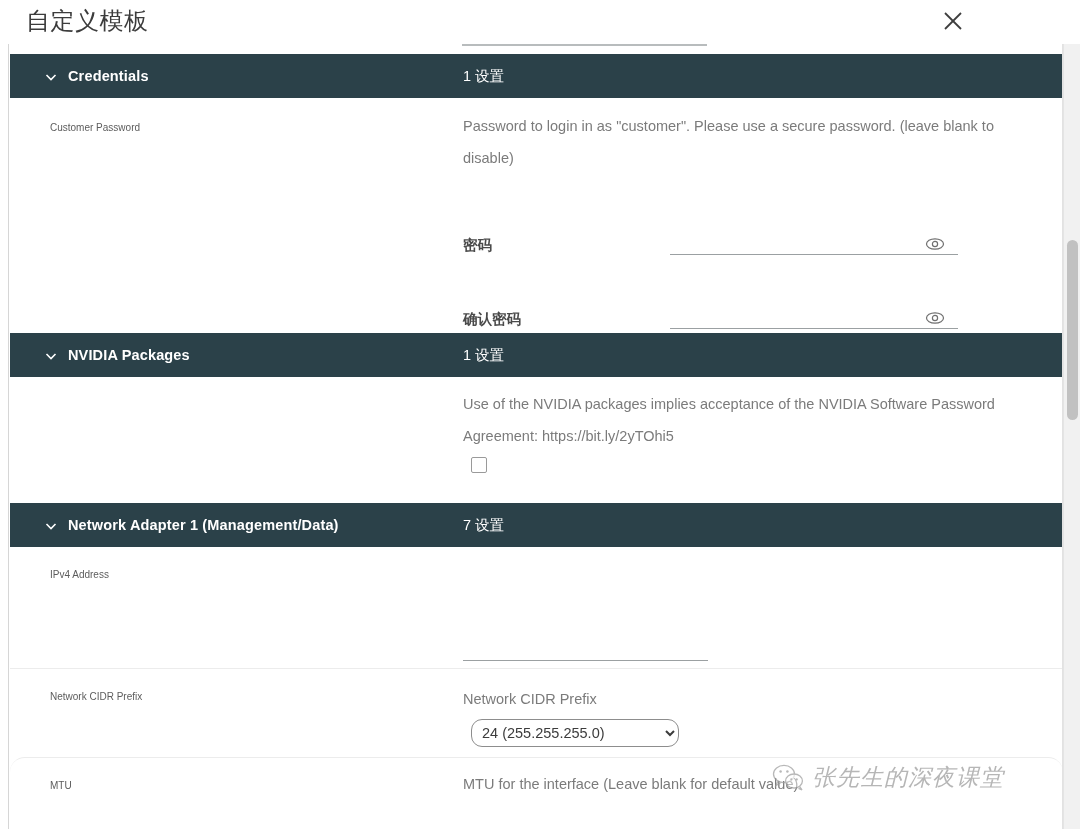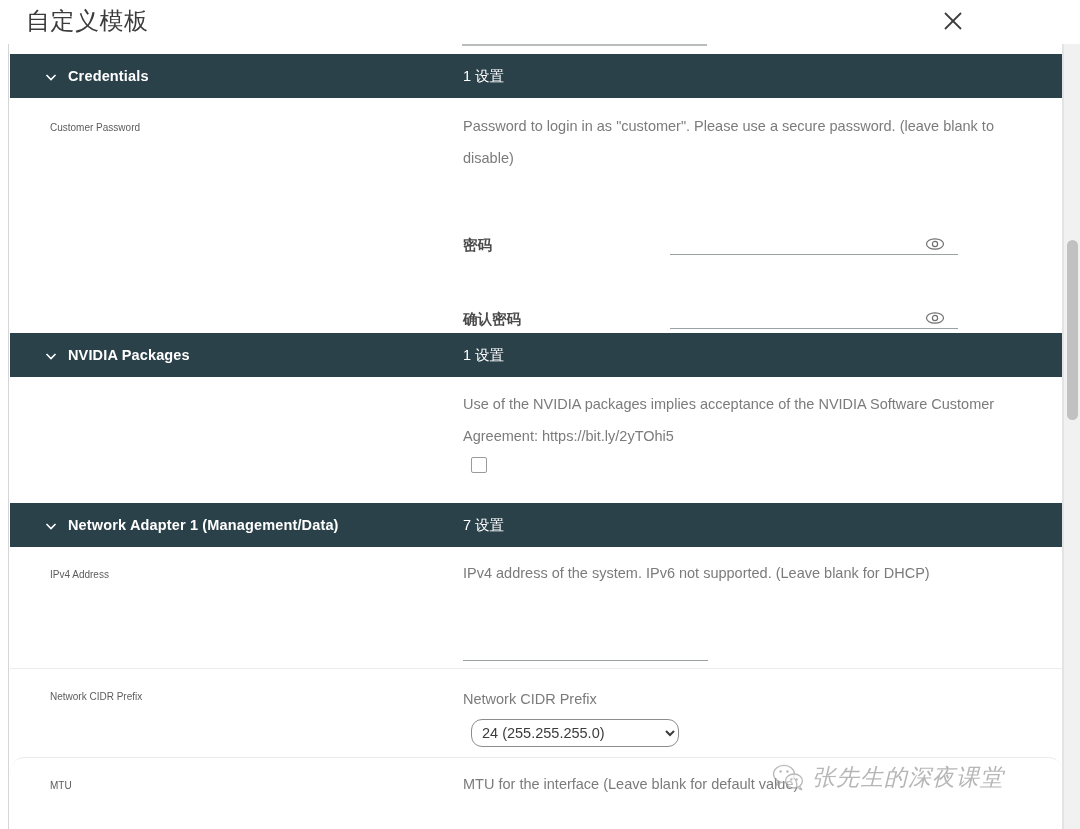--- a/index.html
+++ b/index.html
@@ -301,37 +301,36 @@
       <span class="chevron">
         <svg width="14" height="14" viewBox="0 0 14 14">
           <polyline points="2.5,5 7,9.5 11.5,5" fill="none" stroke="#ffffff" stroke-width="1.6"></polyline>
         </svg>
       </span>
       <span class="section-title">NVIDIA Packages</span>
       <span class="section-count">1 设置</span>
     </div>
 
     <div class="row" style="top:333px; height:122px;">
-      <div class="row-desc" style="top:11px;">Use of the NVIDIA packages implies acceptance of the NVIDIA Software Customer Agreement: https://bit.ly/2yTOhi5</div>
+      <div class="row-desc" style="top:11px;">Use of the NVIDIA packages implies acceptance of the NVIDIA Software Password Agreement: https://bit.ly/2yTOhi5</div>
       <div class="checkbox" style="left:461px; top:80px;"></div>
     </div>
 
     <div class="section-header" style="top:459px;">
       <span class="chevron">
         <svg width="14" height="14" viewBox="0 0 14 14">
           <polyline points="2.5,5 7,9.5 11.5,5" fill="none" stroke="#ffffff" stroke-width="1.6"></polyline>
         </svg>
       </span>
       <span class="section-title">Network Adapter 1 (Management/Data)</span>
       <span class="section-count">7 设置</span>
     </div>
 
     <div class="row" style="top:503px; height:121px;">
       <div class="row-label" style="top:22px;">IPv4 Address</div>
-      <div class="row-desc" style="top:10px;">IPv4 address of the system. IPv6 not supported. (Leave blank for DHCP)</div>
       <input class="underline-input" style="left: 453px; top: 88px; width: 245px;" type="text" value="">
     </div>
 
     <div class="row row-divider-top" style="top:624px; height:89px;">
       <div class="row-label" style="top:22px;">Network CIDR Prefix</div>
       <div class="field-label" style="top:22px;">Network CIDR Prefix</div>
       <select class="cidr-select" style="left:461px; top:50px; width:208px;"><option value="24 (255.255.255.0)">24 (255.255.255.0)</option><option value="25 (255.255.255.128)">25 (255.255.255.128)</option><option value="26 (255.255.255.192)">26 (255.255.255.192)</option><option value="23 (255.255.254.0)">23 (255.255.254.0)</option><option value="16 (255.255.0.0)">16 (255.255.0.0)</option><option value="8 (255.0.0.0)">8 (255.0.0.0)</option></select>
     </div>
 
     <div class="row row-divider-top" style="top:713px; height:80px;border-radius:15px;">

